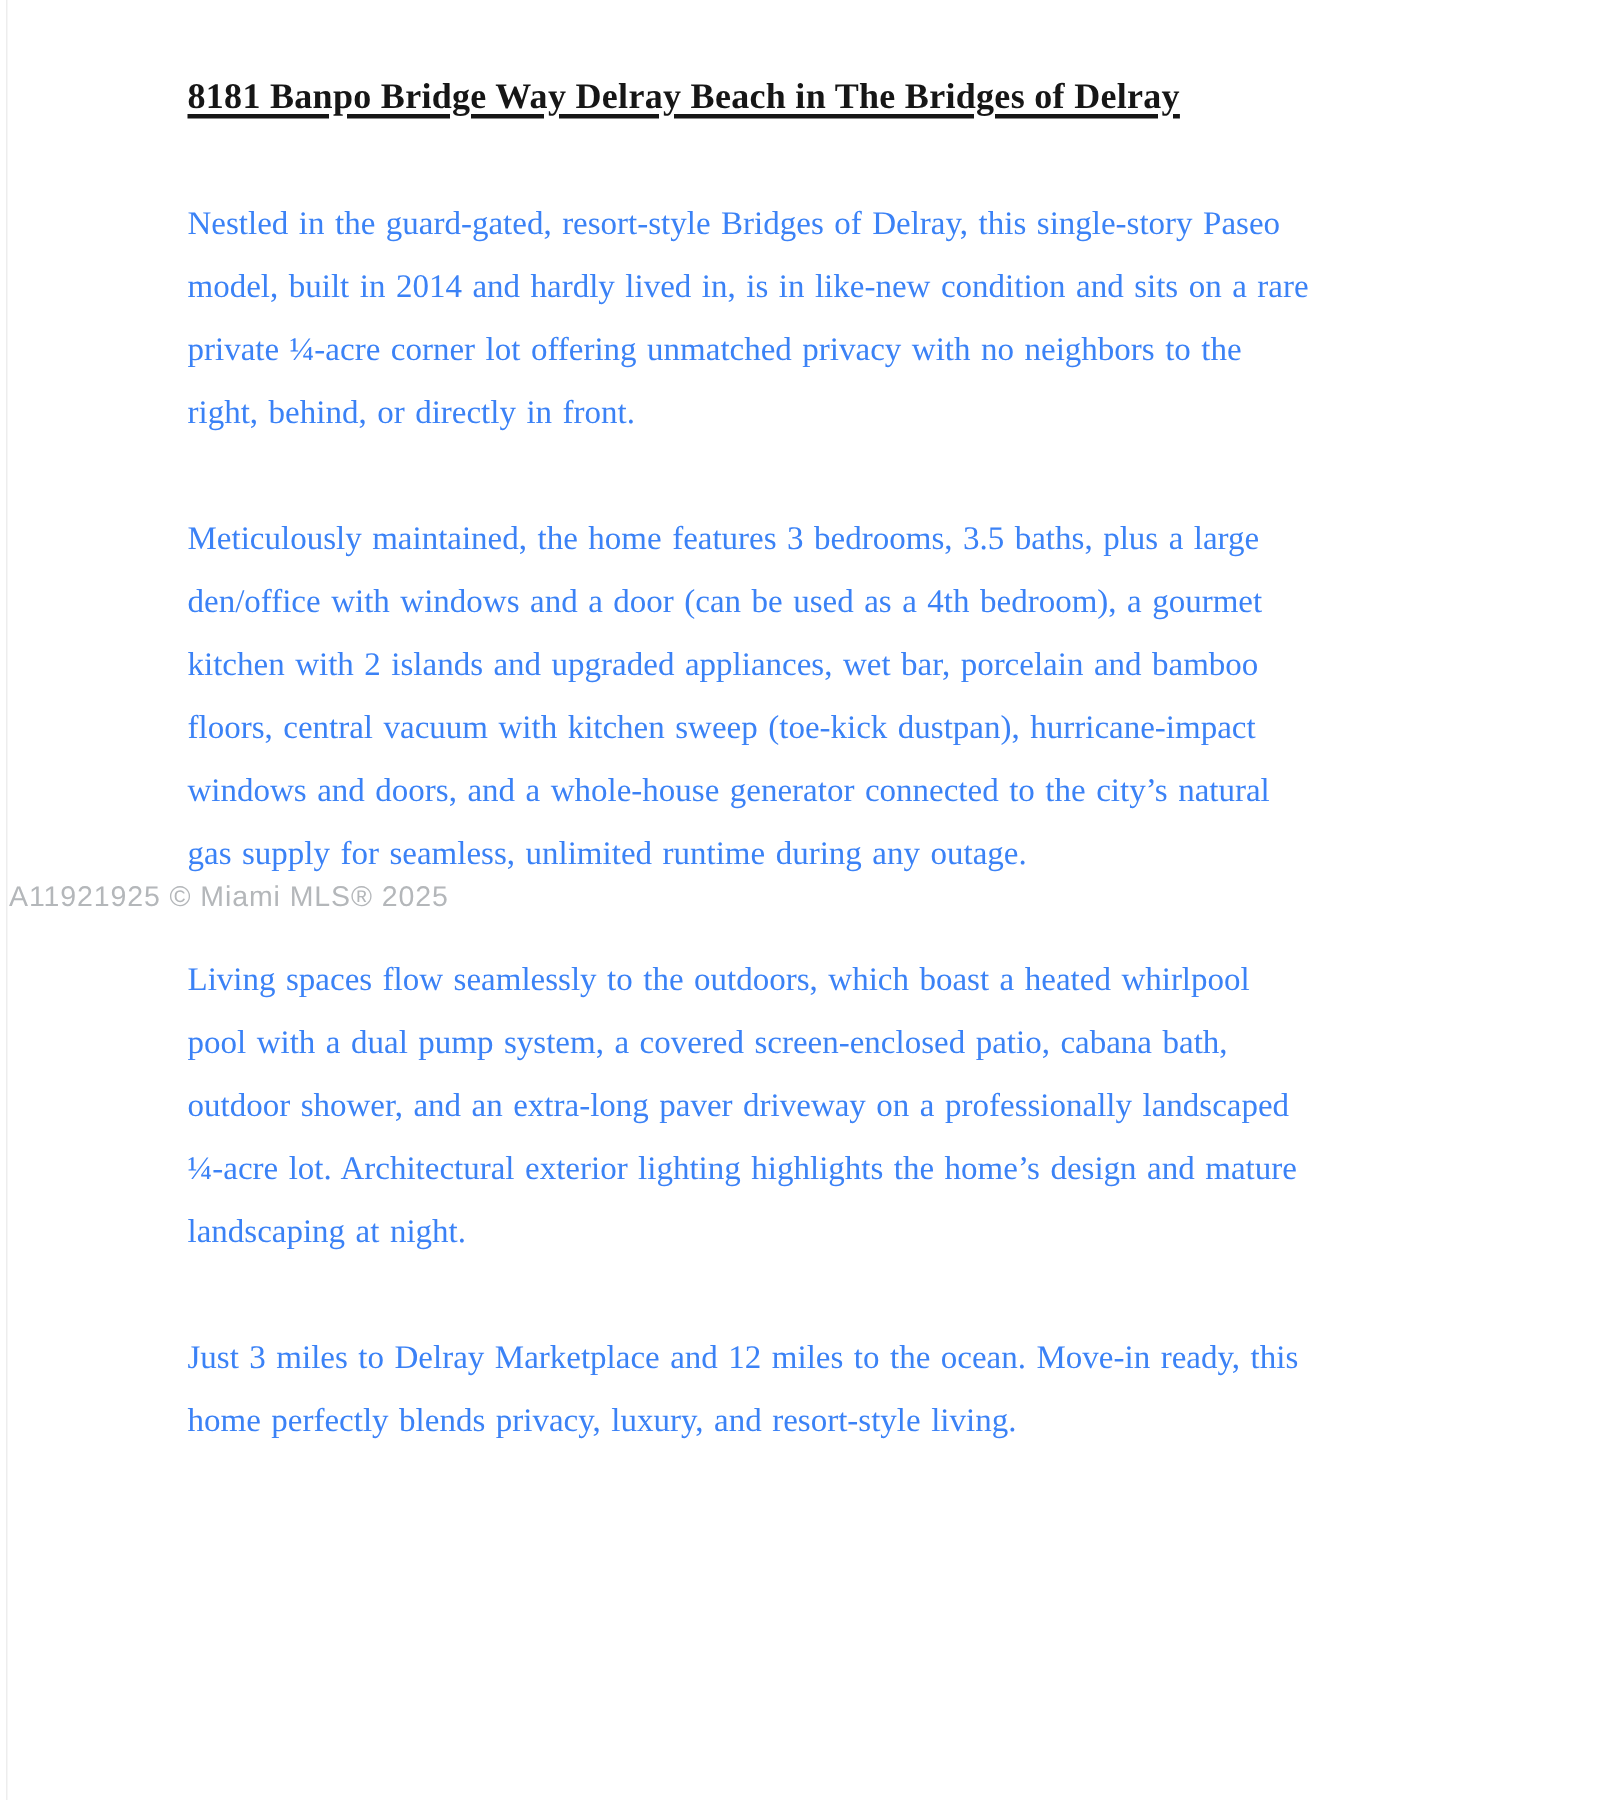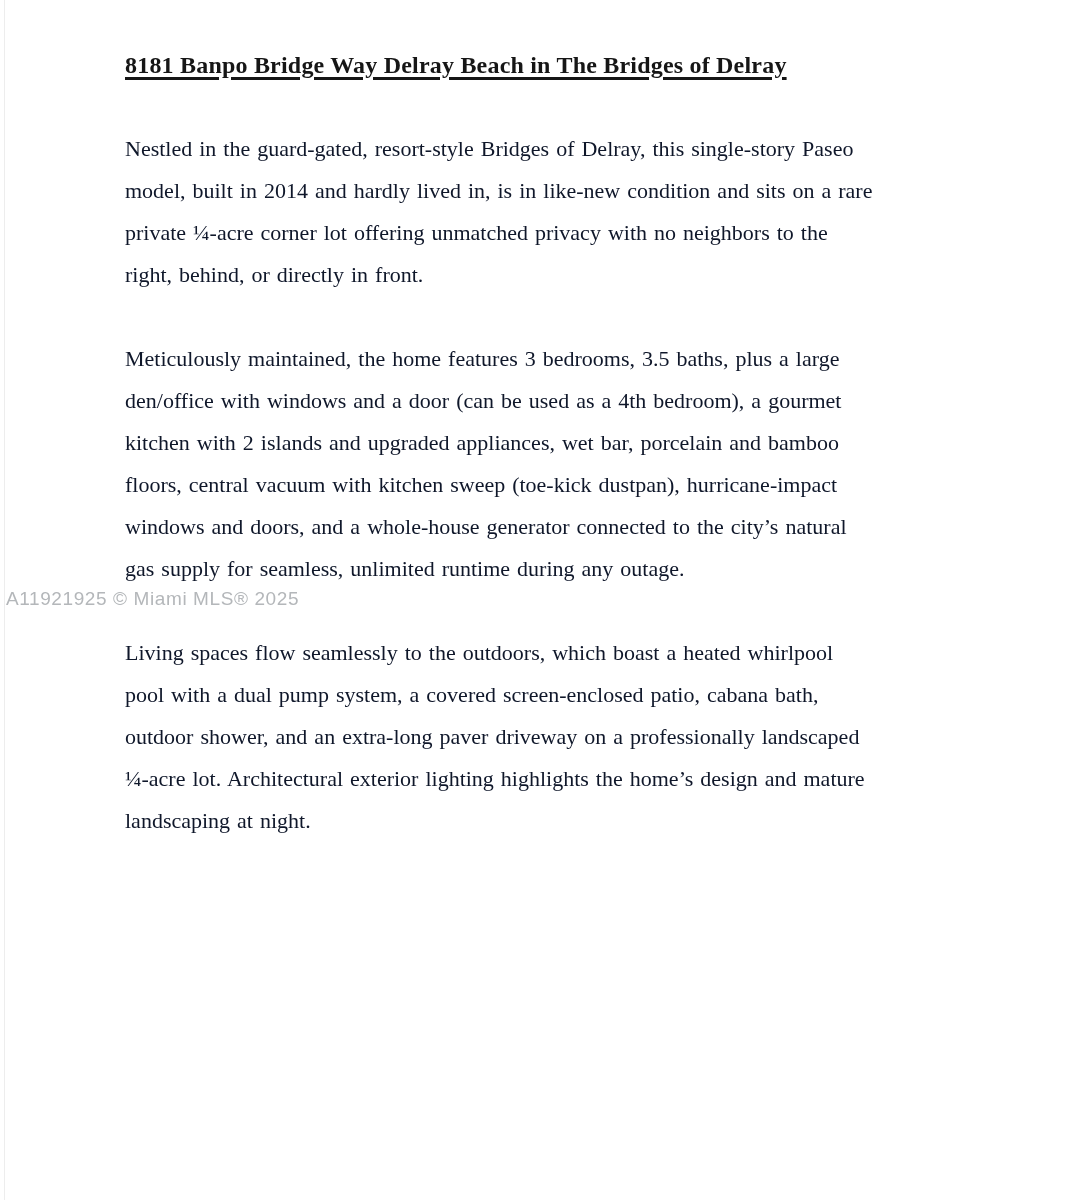--- a/index.html
+++ b/index.html
@@ -38,21 +38,21 @@
     letter-spacing: 0.2px;
     text-decoration: underline;
     text-decoration-thickness: 3px;
     text-underline-offset: 4px;
     white-space: pre;
   }
   .para {
     margin: 0 0 42px 0;
     font-size: 22px;
     line-height: 42px;
-    color: #0f172a;
+    color: #3b82f6;
     word-spacing: 1.5px;
     white-space: pre;
   }
   .watermark {
     position: absolute;
     left: 6px;
     top: 589px;
     font-family: "Liberation Sans", sans-serif;
     font-size: 19px;
     line-height: 20px;
@@ -82,16 +82,18 @@
 windows and doors, and a whole-house generator connected to the city’s natural
 gas supply for seamless, unlimited runtime during any outage.</p>
 
     <p class="para">Living spaces flow seamlessly to the outdoors, which boast a heated whirlpool
 pool with a dual pump system, a covered screen-enclosed patio, cabana bath,
 outdoor shower, and an extra-long paver driveway on a professionally landscaped
 ¼-acre lot. Architectural exterior lighting highlights the home’s design and mature
 landscaping at night.</p>
 
 
+    <p class="para">Just 3 miles to Delray Marketplace and 12 miles to the ocean. Move-in ready, this
+home perfectly blends privacy, luxury, and resort-style living.</p>
   </div>
 
   <div class="watermark">A11921925 © Miami MLS® 2025</div>
 </div>
 
 </body></html>

